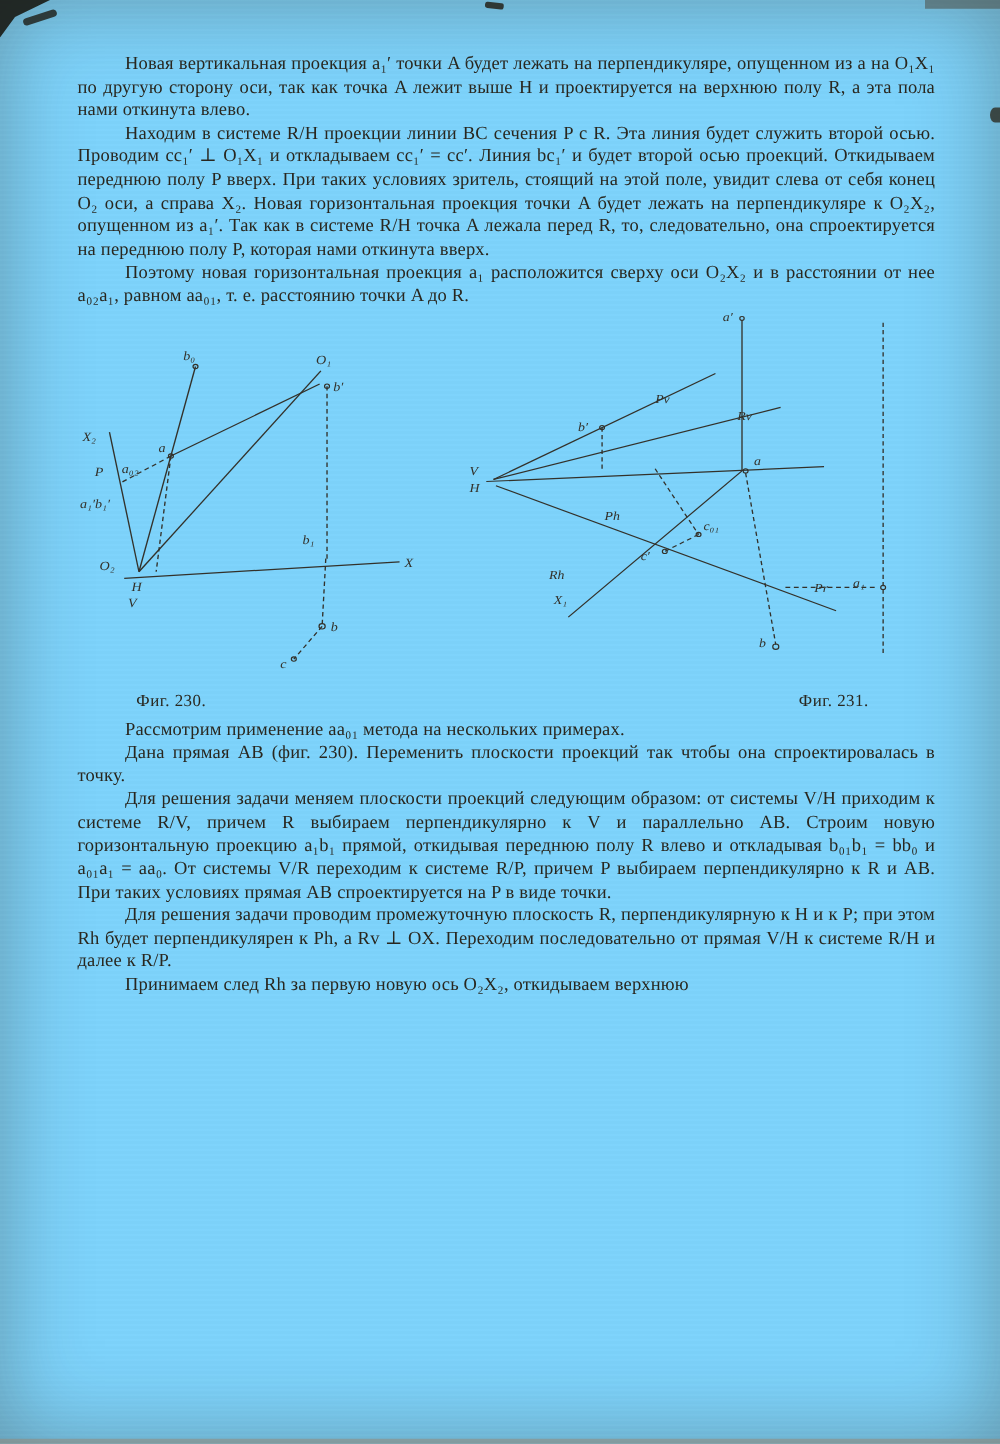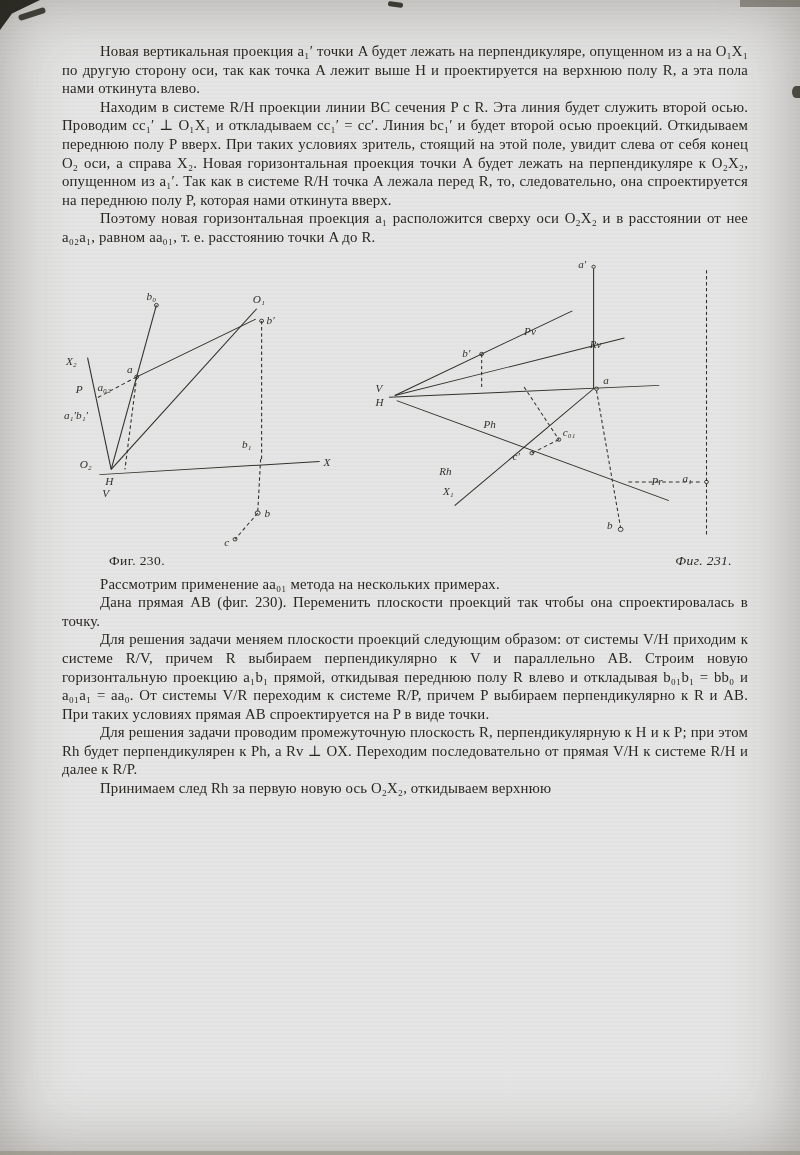--- a/index.html
+++ b/index.html
@@ -4,41 +4,41 @@
 <style>
   html,body{margin:0;padding:0;}
   body{
     width:800px;height:1155px;overflow:hidden;
     background:#b8b4a6;
     font-family:"Liberation Serif","DejaVu Serif",serif;
   }
   .page{
     position:relative;width:800px;height:1155px;
     background:radial-gradient(ellipse at 50% 45%, #dbd7c9 0%, #d4d0c2 55%, #c2beb0 92%, #b3af a1 100%);
-    background-color:#e5e5e5;
+    background-color:#7dd3fc;
     box-shadow:inset 0 0 70px rgba(55,50,35,.38);
     color:#29271f;
   }
   .texture{
     position:absolute;inset:0;pointer-events:none;
     background:repeating-linear-gradient(0deg, rgba(0,0,0,.012) 0 2px, rgba(255,255,255,.01) 2px 4px);
   }
   .content{position:absolute;left:62px;top:42px;width:686px;}
   .content p{
     margin:0;text-indent:38px;text-align:justify;
     font-size:14.8px;line-height:18.6px;letter-spacing:.15px;
   }
   .figrow{display:flex;align-items:flex-end;height:312px;margin:10px 0 6px;}
   .fig{display:flex;flex-direction:column;}
   .fig svg{display:block;}
   .fig-230{width:300px;}
   .fig-231{width:386px;margin-left:auto;}
-  .figcap{font-size:13.5px;margin-top:5px;letter-spacing:.4px;}
+  .figcap{font-size:13.5px;margin-top:17px;letter-spacing:.4px;}
   .figcap-230{width:150px;text-align:center;}
-  .figcap-231{width:130px;margin-left:auto;margin-right:16px;text-align:right;font-style:italic;}
+  .figcap-231{width:130px;margin-left:auto;margin-right:16px;text-align:center;}
   #pagenum{position:absolute;right:70px;top:1162px;font-weight:bold;font-size:14px;}
   
   .art{position:absolute;pointer-events:none;}
   .art-corner{left:0;top:0;width:40px;height:30px;background:#17160f;
     clip-path:polygon(0 0,100% 0,30% 45%,0 100%);opacity:.88;}
   .art-smudge1{left:18px;top:11px;width:28px;height:6px;background:#1d1c14;
     border-radius:3px;transform:rotate(-18deg);opacity:.8;}
   .art-top{left:388px;top:2px;width:15px;height:5px;background:#23221a;
     border-radius:2px;transform:rotate(7deg);opacity:.85;}
   .art-topright{right:0;top:0;width:60px;height:7px;background:#4a463a;opacity:.5;}

